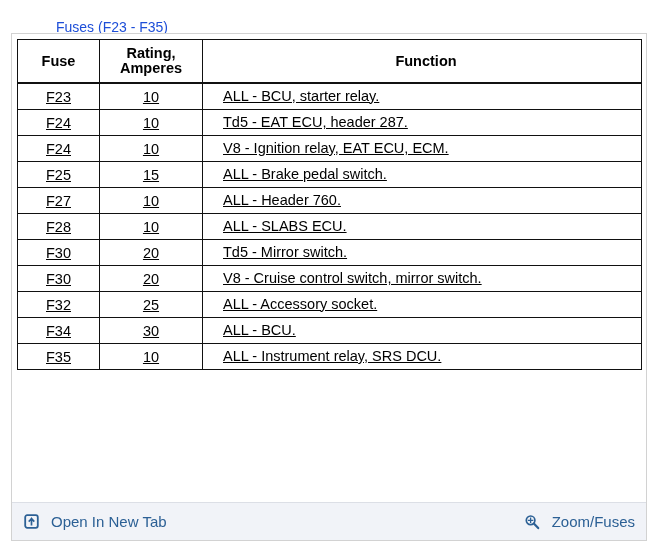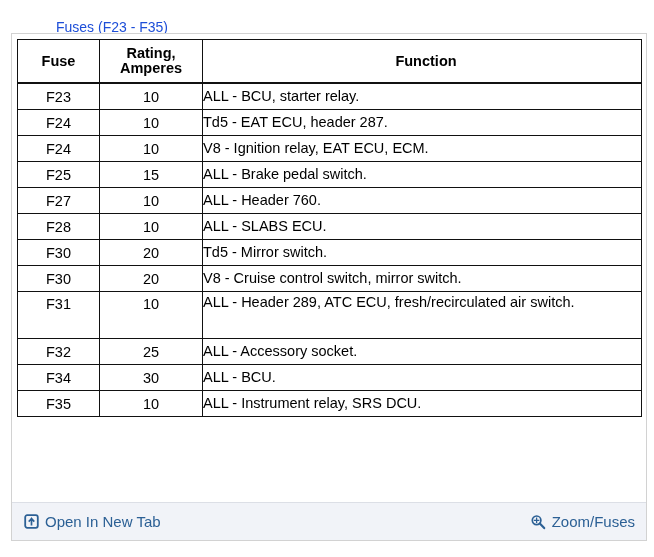--- a/index.html
+++ b/index.html
@@ -84,28 +84,29 @@
   }
   table.fuses thead th.h-func {
     text-align: center;
     padding-left: 8px;
   }
 
   table.fuses tbody td {
     height: 25px;
     vertical-align: middle;
     font-weight: normal;
+    text-decoration: underline;
   }
   table.fuses tbody td.cell-fuse,
   table.fuses tbody td.cell-rating {
     text-align: center;
   }
   table.fuses tbody td.cell-func {
     text-align: left;
-    padding-left: 0;
+    padding-left: 20px;
     padding-right: 6px;
     line-height: 15.5px;
   }
   table.fuses tbody tr.tall td {
     height: 42px;
   }
   table.fuses tbody tr.tall td.cell-fuse,
   table.fuses tbody tr.tall td.cell-rating {
     vertical-align: top;
     padding-top: 4px;
@@ -124,21 +125,21 @@
     display: flex;
     align-items: center;
     justify-content: space-between;
     padding: 0 11px 0 12px;
     box-sizing: border-box;
   }
 
   .flink {
     display: inline-flex;
     align-items: center;
-    gap: 6px;
+    gap: 12px;
     color: #2c6095;
     font-size: 15px;
     text-decoration: none;
     cursor: pointer;
     line-height: 16px;
     white-space: nowrap;
   }
   .flink .label { color: #2c6095; }
   .flink svg { display: block; }
 </style>
@@ -202,25 +203,20 @@
             <tr>
               <td class="cell-fuse">F30</td>
               <td class="cell-rating">20</td>
               <td class="cell-func">Td5 - Mirror switch.</td>
             </tr>
             <tr>
               <td class="cell-fuse">F30</td>
               <td class="cell-rating">20</td>
               <td class="cell-func">V8 - Cruise control switch, mirror switch.</td>
             </tr>
-            <tr class="tall">
-              <td class="cell-fuse">F31</td>
-              <td class="cell-rating">10</td>
-              <td class="cell-func">ALL - Header 289, ATC ECU, fresh/recirculated air switch.</td>
-            </tr>
             <tr>
               <td class="cell-fuse">F32</td>
               <td class="cell-rating">25</td>
               <td class="cell-func">ALL - Accessory socket.</td>
             </tr>
             <tr>
               <td class="cell-fuse">F34</td>
               <td class="cell-rating">30</td>
               <td class="cell-func">ALL - BCU.</td>
             </tr>

